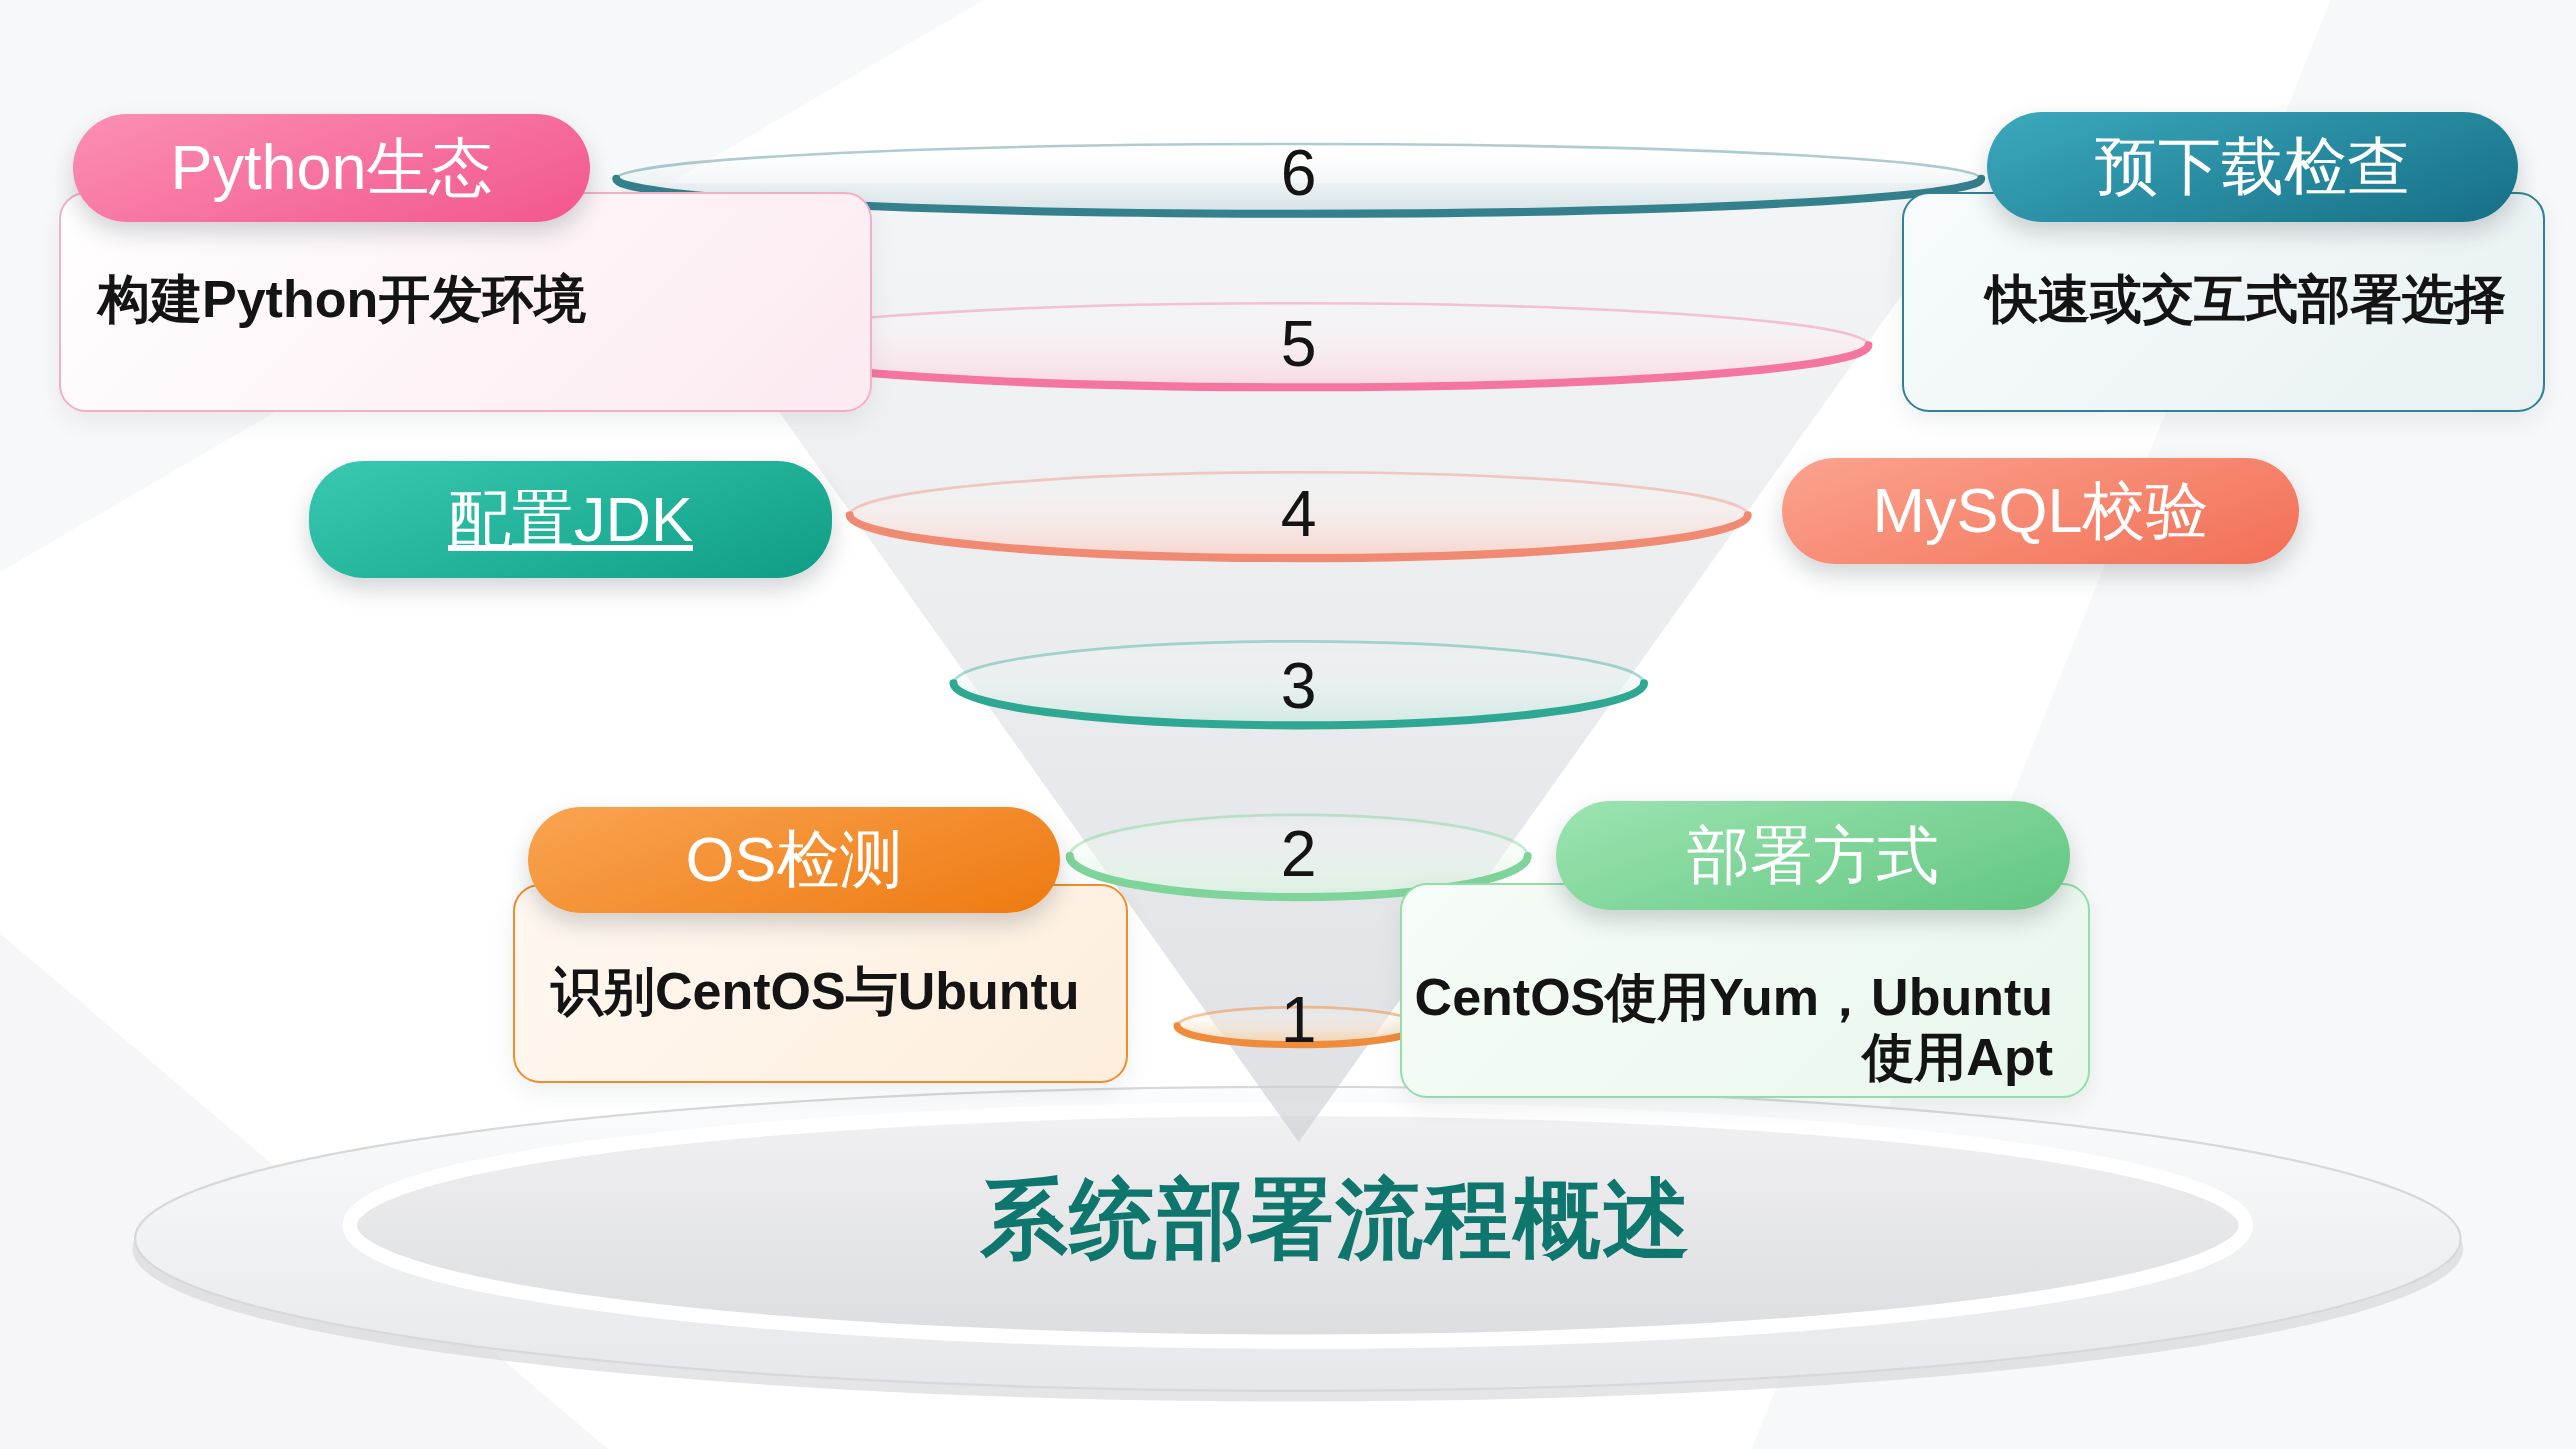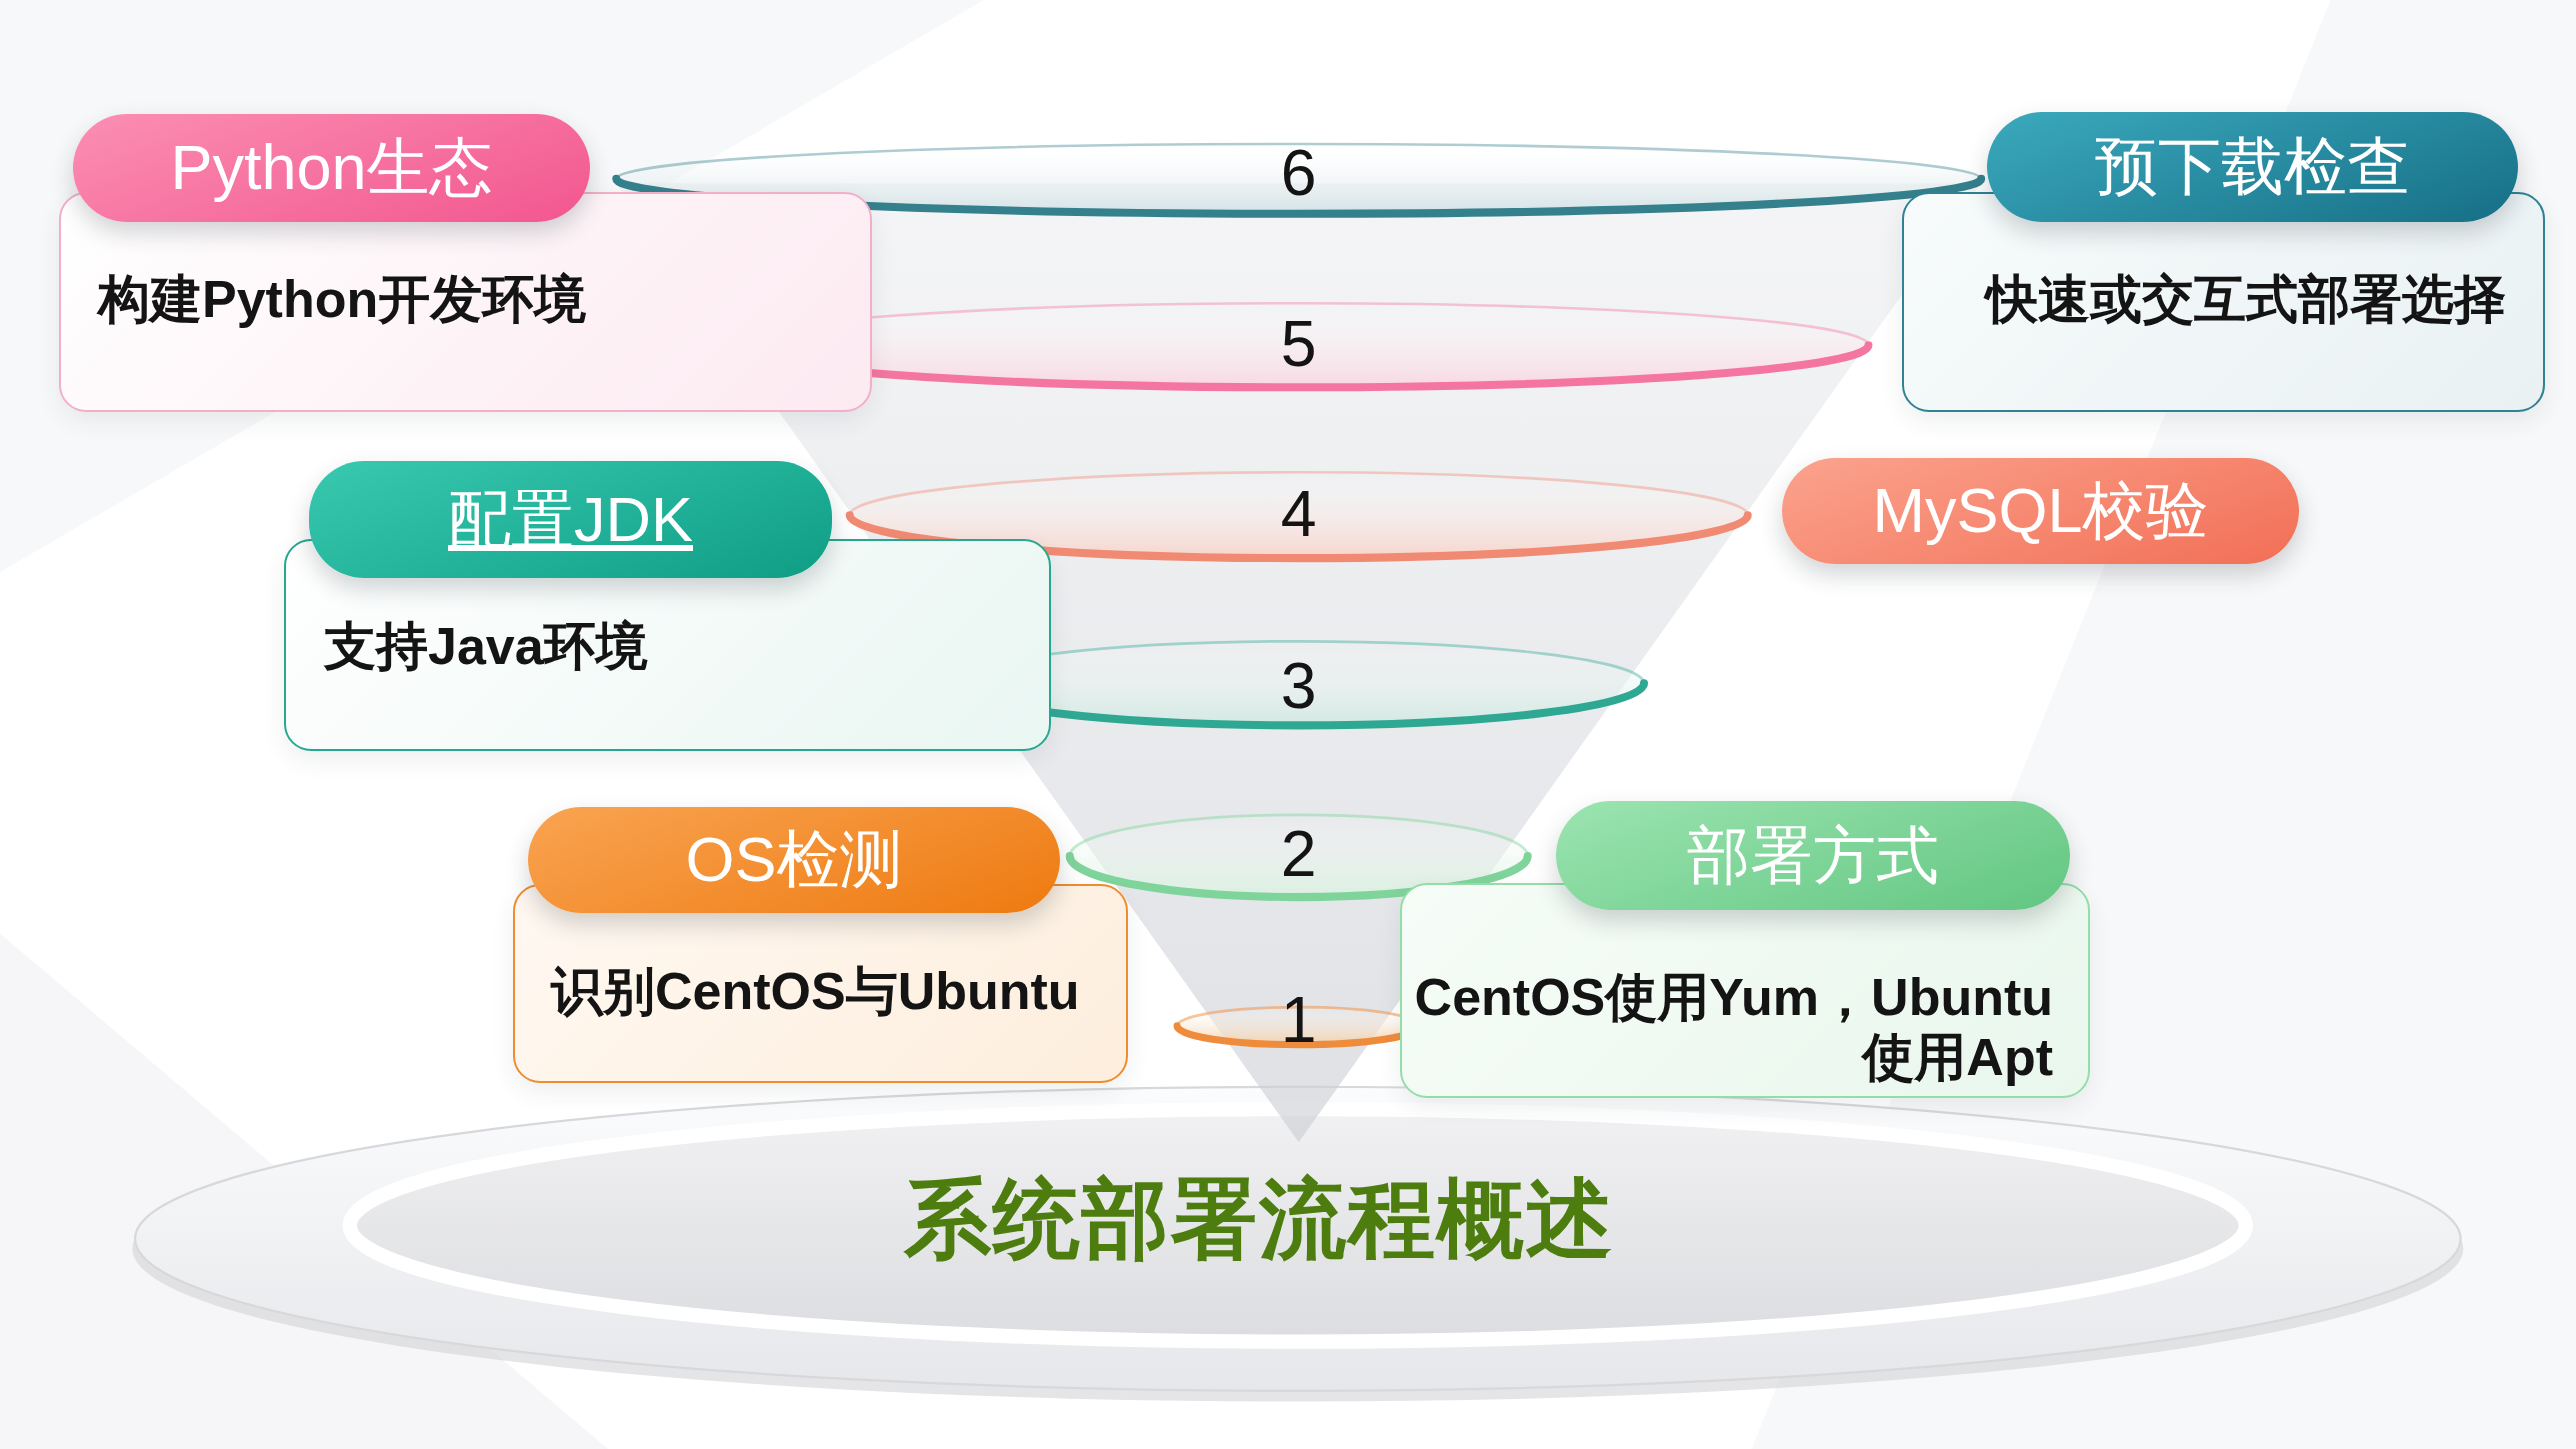--- a/index.html
+++ b/index.html
@@ -15,21 +15,21 @@
   #bg-right{left:1699px;top:0;width:877px;height:1449px;background:#f5f6f8;
               clip-path:polygon(72% 0,100% 0,100% 100%,6% 100%);opacity:.8;}
 
   
   #funnel-svg{position:absolute;left:0;top:0;}
   .lvl-num{font-family:"Liberation Sans","DejaVu Sans",sans-serif;font-size:72px;
            font-weight:300;fill:#141414;}
 
   
   #page-title{position:absolute;left:904px;top:1170px;width:787px;height:98px;
-              text-align:left;font-size:87px;font-weight:800;color:#4d7c0f;
+              text-align:right;font-size:87px;font-weight:800;color:#0f766e;
               letter-spacing:1.8px;line-height:98px;}
   .card{position:absolute;border-radius:27px;box-shadow:0 9px 23px rgba(40,50,60,.08);}
   .pill{position:absolute;border-radius:55px;color:#ffffff;font-size:63px;
         display:flex;align-items:center;justify-content:center;
         box-shadow:0 10.7px 23px rgba(30,40,50,.20);}
   .desc{position:absolute;font-size:52px;line-height:57px;color:#141414;white-space:nowrap;font-weight:bold;}
 
   
   #card-python{left:59px;top:192px;width:809px;height:216px;
      background:linear-gradient(135deg,#ffffff 0%,#fdf0f5 70%,#fceaf1 100%);
@@ -174,23 +174,20 @@
     <span>Python生态</span>
   </div>
 
   <div class="card" id="card-predownload">
     <div class="desc" id="desc-predownload">快速或交互式部署选择</div>
   </div>
   <div class="pill" id="pill-predownload">
     <span>预下载检查</span>
   </div>
 
-  <div class="card" id="card-jdk">
-    <div class="desc" id="desc-jdk">支持Java环境</div>
-  </div>
   <div class="pill" id="pill-jdk">
     <span>配置JDK</span>
   </div>
 
   <div class="pill" id="pill-mysql">
     <span>MySQL校验</span>
   </div>
 
   <div class="card" id="card-os">
     <div class="desc" id="desc-os">识别CentOS与Ubuntu</div>

